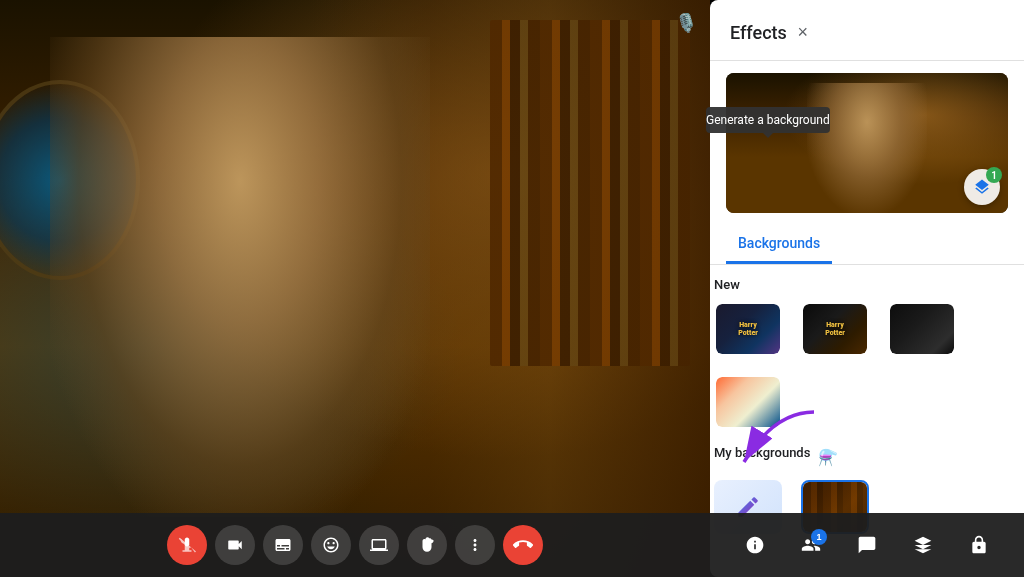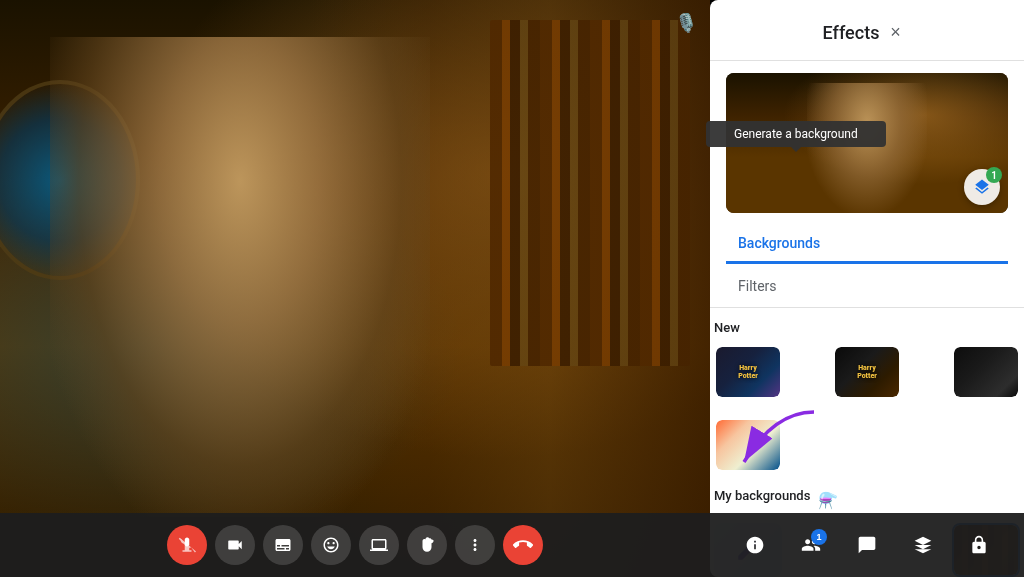--- a/index.html
+++ b/index.html
@@ -126,21 +126,21 @@
       background: #fff;
       border-radius: 8px 0 0 8px;
       display: flex;
       flex-direction: column;
       overflow: hidden;
     }
 
     .effects-header {
       display: flex;
       align-items: center;
-      justify-content: center;
+      justify-content: flex-start;
       padding: 16px 20px 12px;
       border-bottom: 1px solid #e0e0e0;
     }
 
     .effects-title {
       font-size: 18px;
       font-weight: 500;
       color: #202124;
     }
 
@@ -220,21 +220,20 @@
       justify-content: center;
       font-weight: 600;
     }
 
     
     .tabs-row {
       display: flex;
       padding: 0 16px;
       border-bottom: 1px solid #e0e0e0;
       gap: 4px;
-      flex-direction: column;
     }
 
     .tab-item {
       padding: 10px 12px;
       font-size: 14px;
       cursor: pointer;
       color: #5f6368;
       border-bottom: 3px solid transparent;
       white-space: nowrap;
     }
@@ -257,21 +256,20 @@
       font-weight: 500;
       color: #202124;
       margin-bottom: 10px;
     }
 
     .thumbnails-row {
       display: flex;
       gap: 19px;
       margin-bottom: 16px;
       flex-wrap: wrap;
-      justify-content: space-between;
     }
 
     .bg-thumb {
       width: 68px;
       height: 54px;
       border-radius: 8px;
       overflow: hidden;
       cursor: pointer;
       position: relative;
       border: 2px solid transparent;
@@ -336,24 +334,24 @@
       justify-content: center;
       flex-shrink: 0;
     }
 
     
     .tooltip {
       position: absolute;
       background: rgba(50,50,50,0.95);
       color: #fff;
       font-size: 12px;
-      padding: 6px 28px;
+      padding: 6px 0;
       border-radius: 4px;
       white-space: nowrap;
-      bottom: 430px;
+      bottom: 444px;
       left: 706px;
       z-index: 100;
     }
 
     .tooltip::after {
       content: '';
       position: absolute;
       top: 100%;
       left: 50%;
       transform: translateX(-50%);
@@ -497,21 +495,20 @@
         <svg width="18" height="18" viewBox="0 0 24 24" fill="#1a73e8">
           <path d="M11.99 18.54l-7.37-5.73L3 14.07l9 7 9-7-1.63-1.27-7.38 5.74zM12 16l7.36-5.73L21 9l-9-7-9 7 1.63 1.27L12 16z"></path>
         </svg>
         <div class="badge-count">1</div>
       </div>
     </div>
   </div>
 
   <div class="tabs-row">
     <div class="tab-item active">Backgrounds</div>
-    <div class="tab-item">Filters</div>
   </div>
 
   <div class="effects-content">
     <div class="section-label">New</div>
 
     <div class="thumbnails-row">
 
       <div class="bg-thumb">
         <div class="bg-thumb-inner hp1">
           <span style="font-size:7px;font-weight:900;color:#f0c040;text-shadow:0 0 4px #000;padding:2px;">Harry<br>Potter</span>

